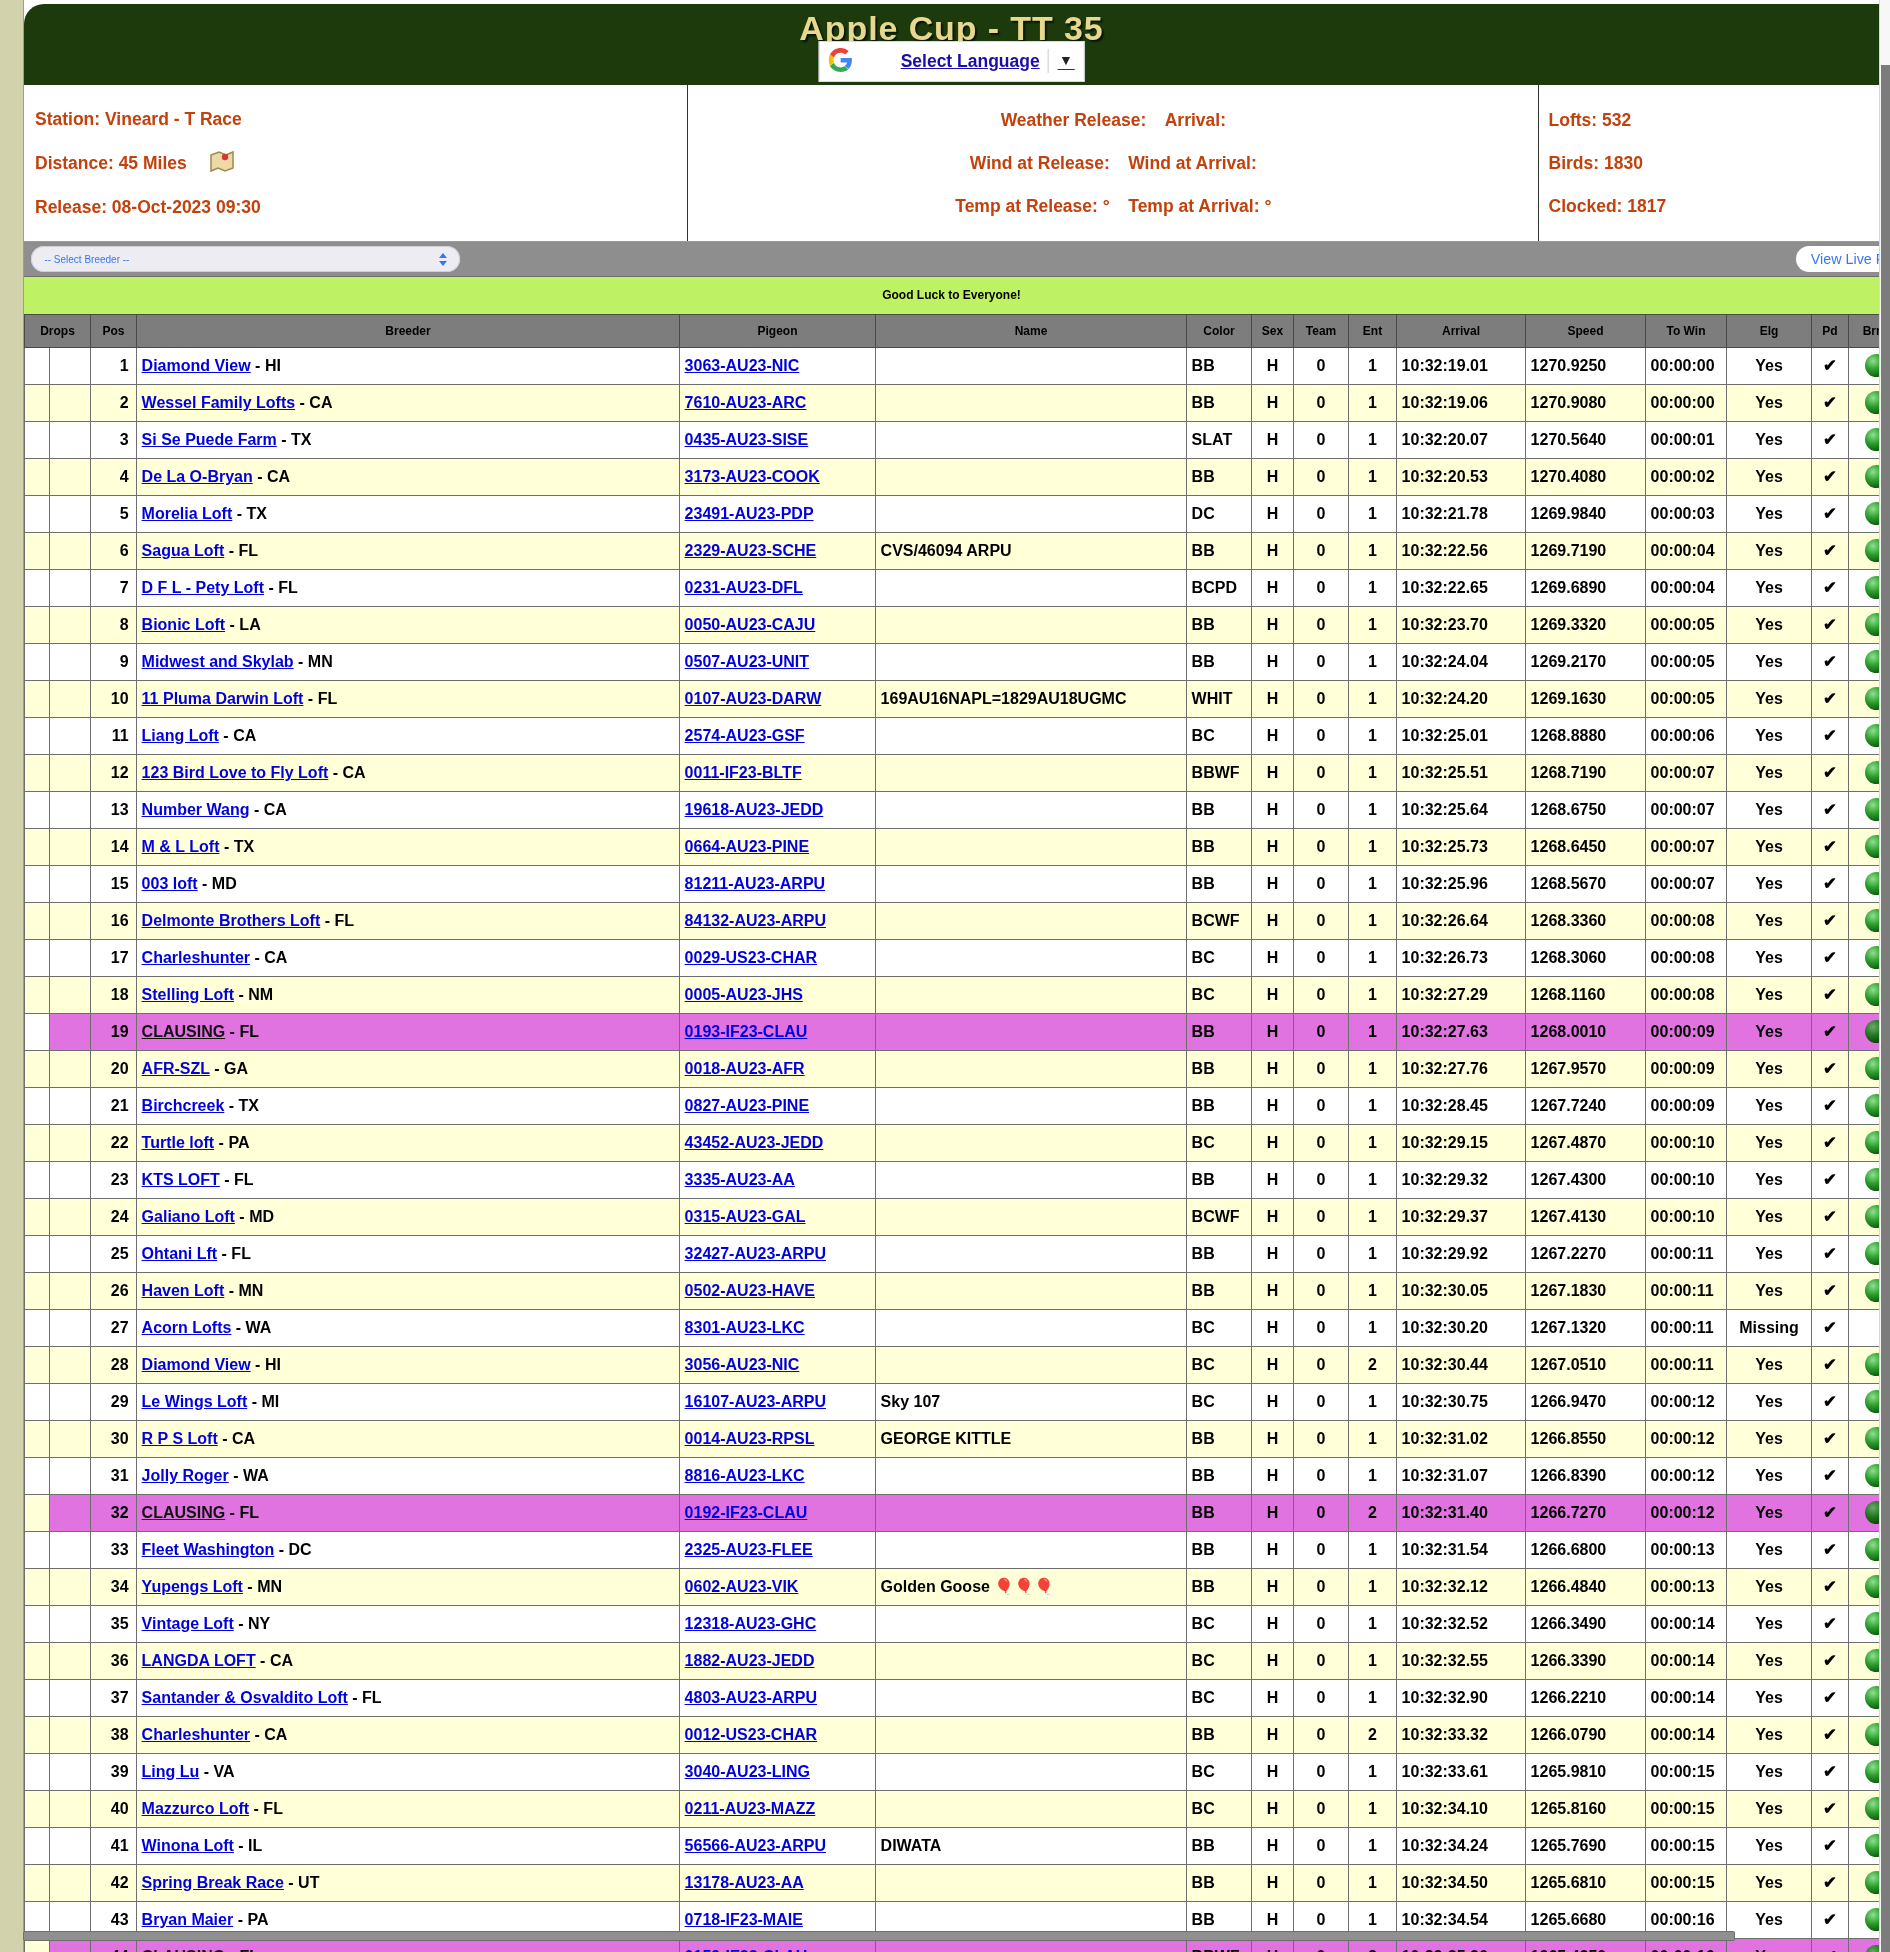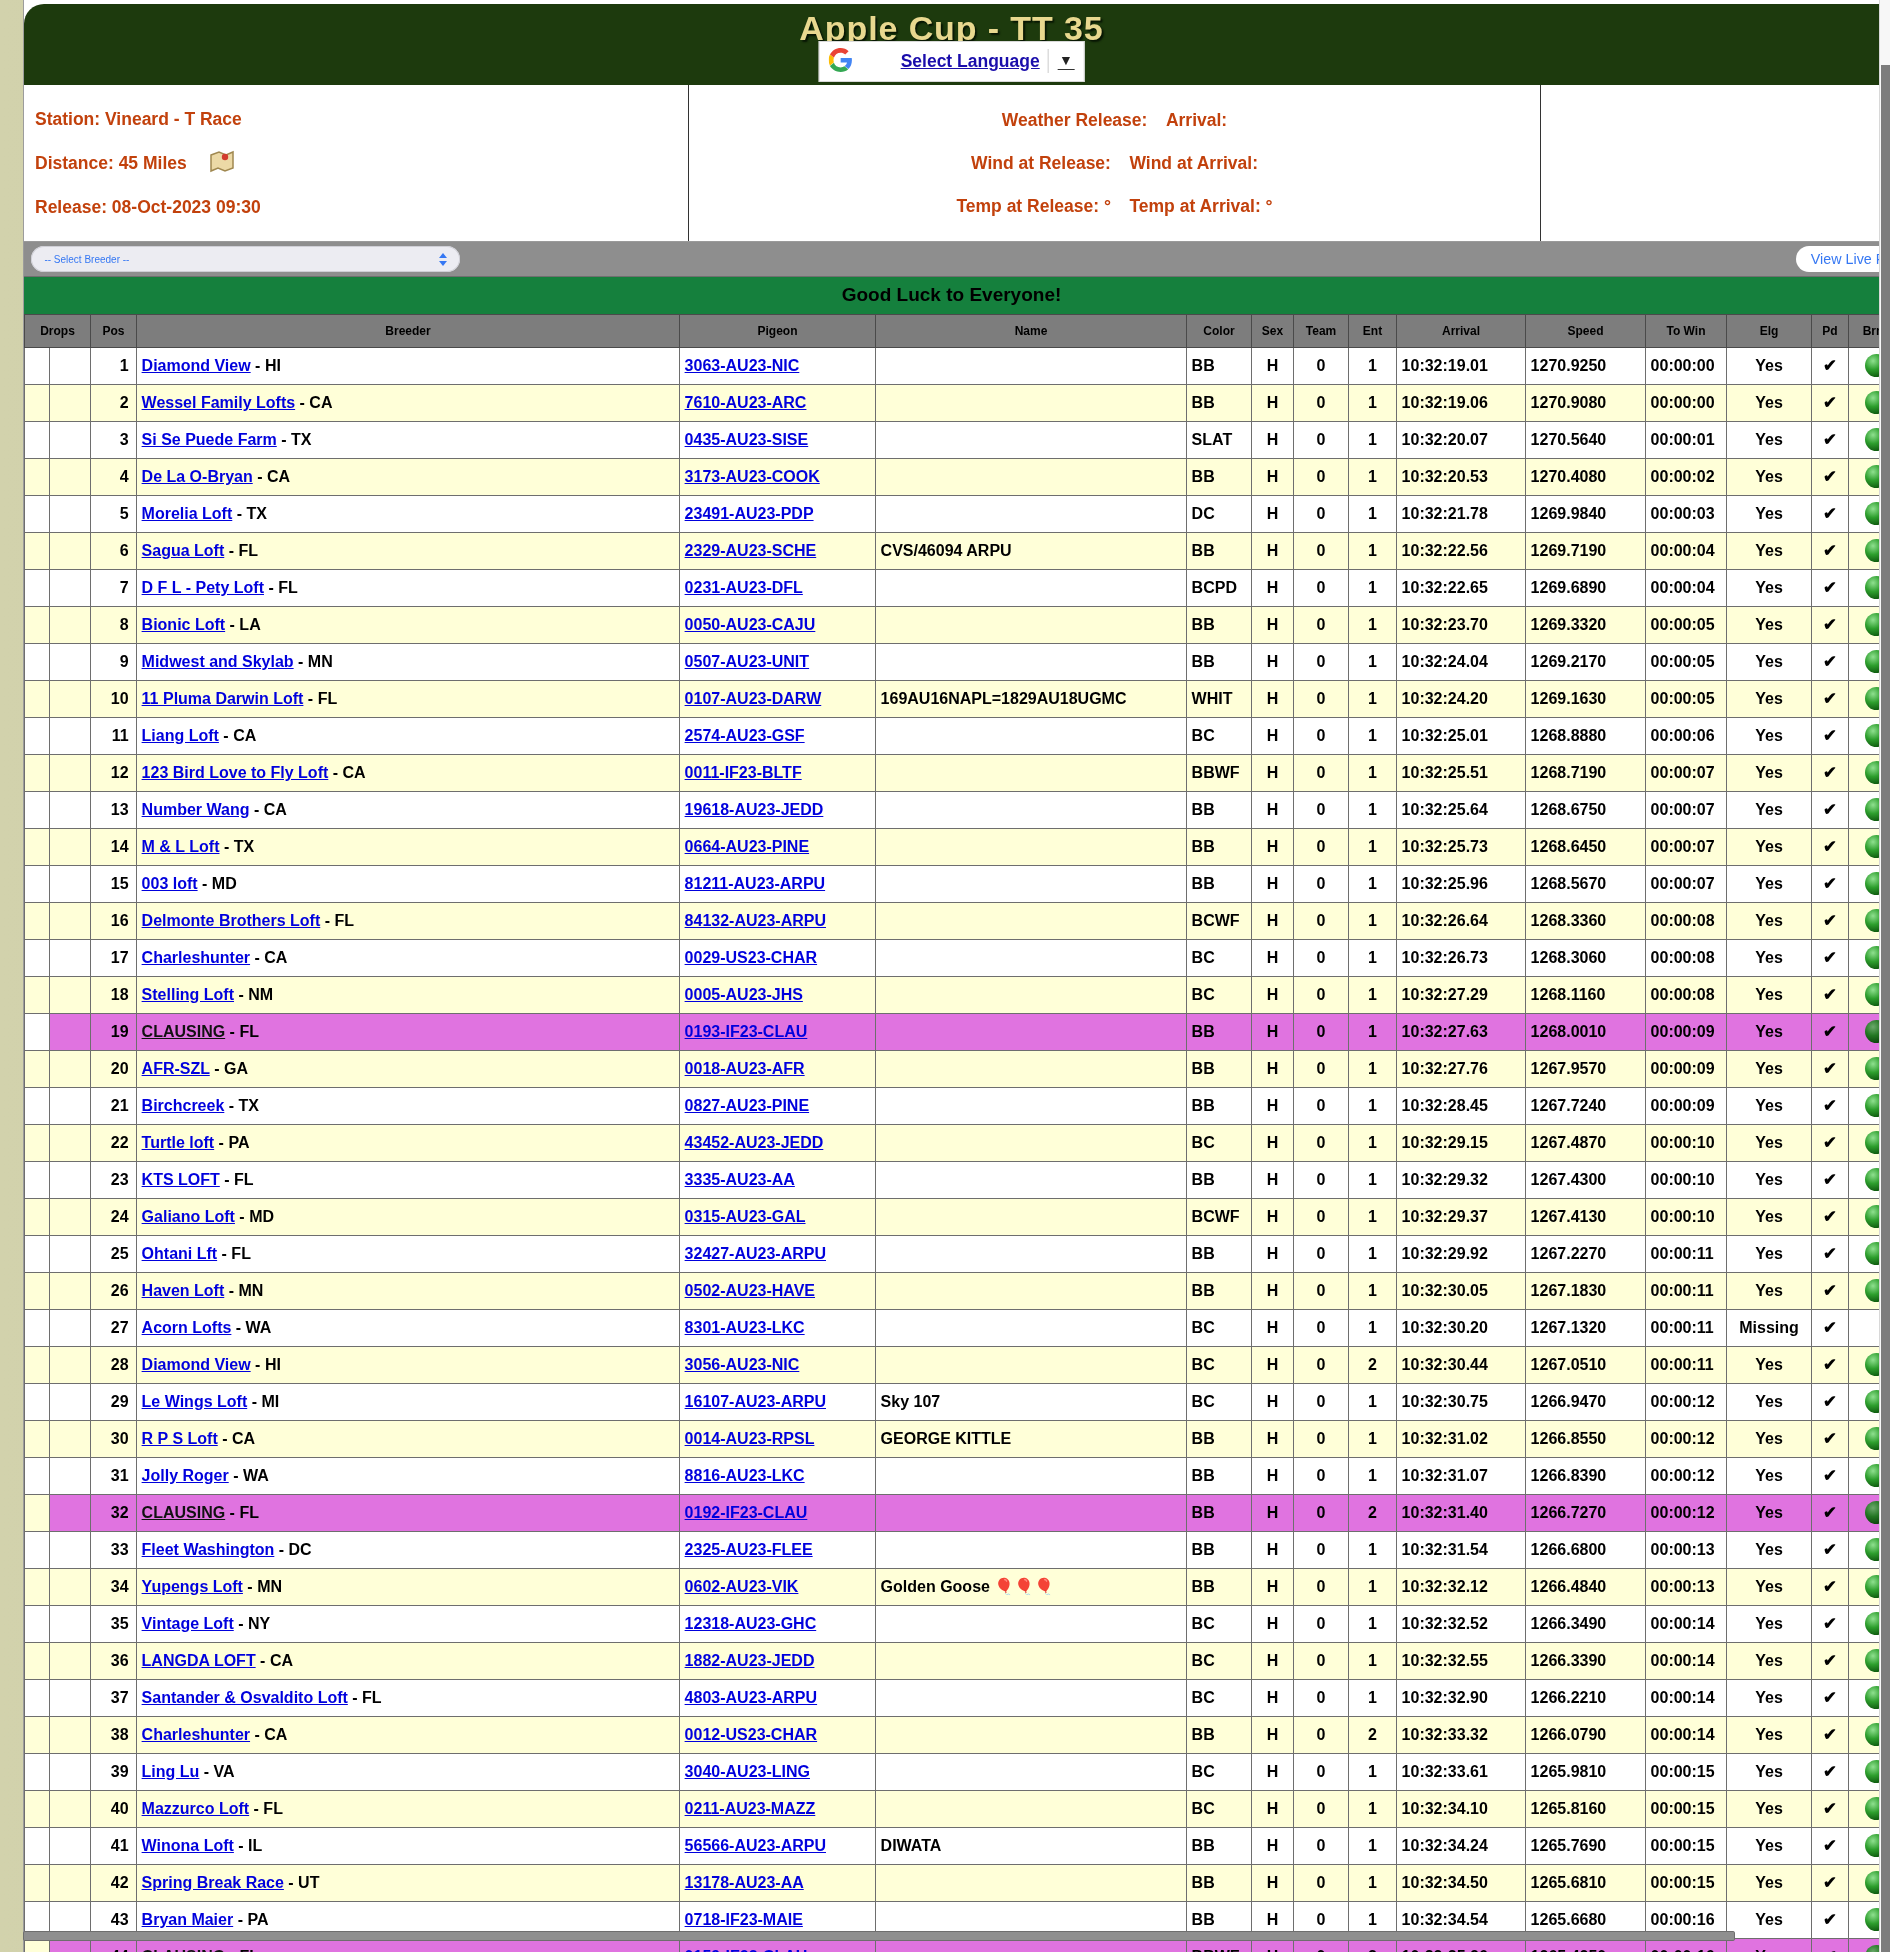--- a/index.html
+++ b/index.html
@@ -38,21 +38,21 @@
                  padding:0 13px; color:#3577f3; font-size:10px; }
   .chev { display:flex; flex-direction:column; gap:2.8px; margin-left:auto; }
   .chev i { width:0; height:0; border-left:4.6px solid transparent; border-right:4.6px solid transparent; }
   .chev .up { border-bottom:5.5px solid #3577f3; }
   .chev .down { border-top:5.5px solid #3577f3; }
   .view-live { position:absolute; left:1772px; top:4.6px; width:203px; height:26px; border-radius:13px;
                background:#fff; color:#3577f3; font-size:14.3px; display:flex; align-items:center;
                padding-left:14.8px; white-space:nowrap; }
 
   .banner { height:37px; display:flex; align-items:center; justify-content:center;
-            font-size:19px; font-weight:bold; color:#000; background:#15803d; }
+            font-size:12px; font-weight:bold; color:#000; background:#bef264; }
 
   
   table { border-collapse:collapse; table-layout:fixed; width:1880px; border:1.8px solid #4a4a4a; }
   th { background:#7d7d7d; color:#000; font-size:12px; font-weight:bold; text-align:center;
        height:33px; padding:0 4.6px; border:0.9px solid #4a4a4a; white-space:nowrap; overflow:hidden; }
   td { height:36px; font-size:16px; font-weight:bold; color:#000; border:0.9px solid #6e6e6e;
        padding:0 4.6px; white-space:nowrap; overflow:hidden; }
   tr.plain td { background:#ffffff; }
   tr.alt td { background:#ffffd8; }
   tr.hl td { background:#e073e0; }
@@ -121,20 +121,25 @@
           <span>Arrival:</span>
         </span>
         <span class="pair">
           <span>Wind at Release:</span>
           <span>Wind at Arrival:</span>
         </span>
         <span class="pair">
           <span>Temp at Release: °</span>
           <span>Temp at Arrival: °</span>
         </span>
+      </div>
+      <div class="info-col info-right">
+        <span>Lofts: 532</span>
+        <span>Birds: 1830</span>
+        <span>Clocked: 1817</span>
       </div>
     </div>
 
     <div class="toolbar">
       <div class="select-pill">
         <span>-- Select Breeder --</span>
         <span class="chev">
             <i class="up"></i>
             <i class="down"></i>
           </span>

